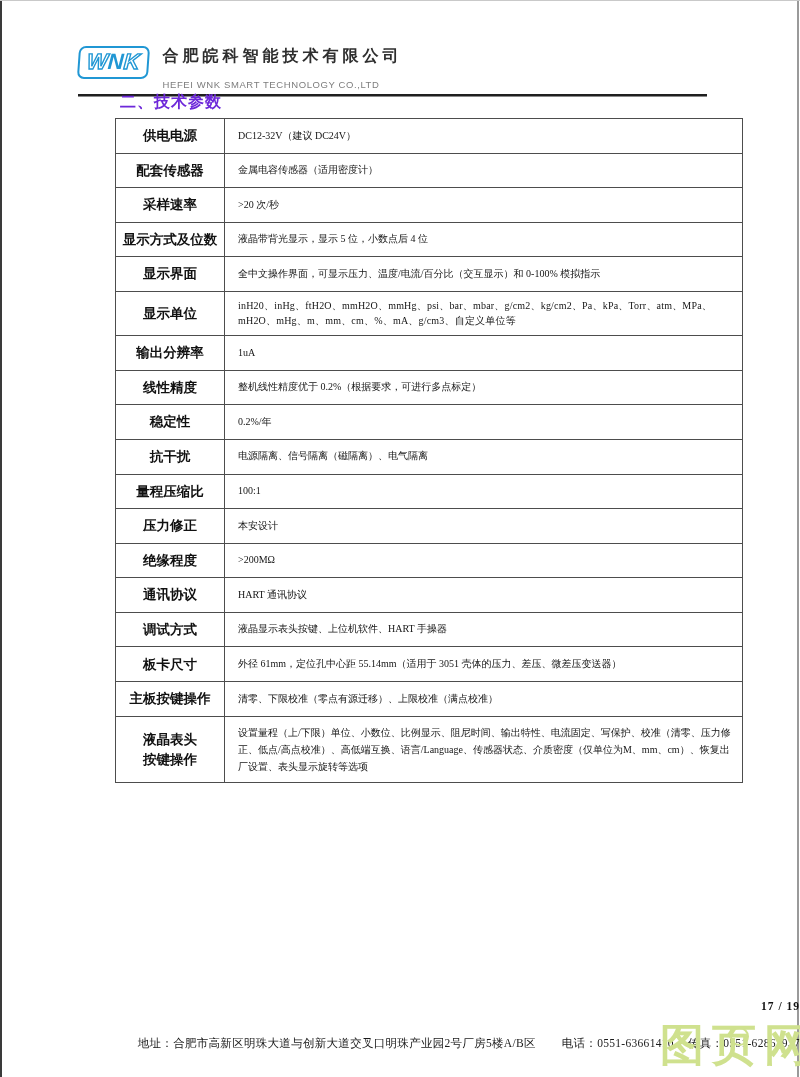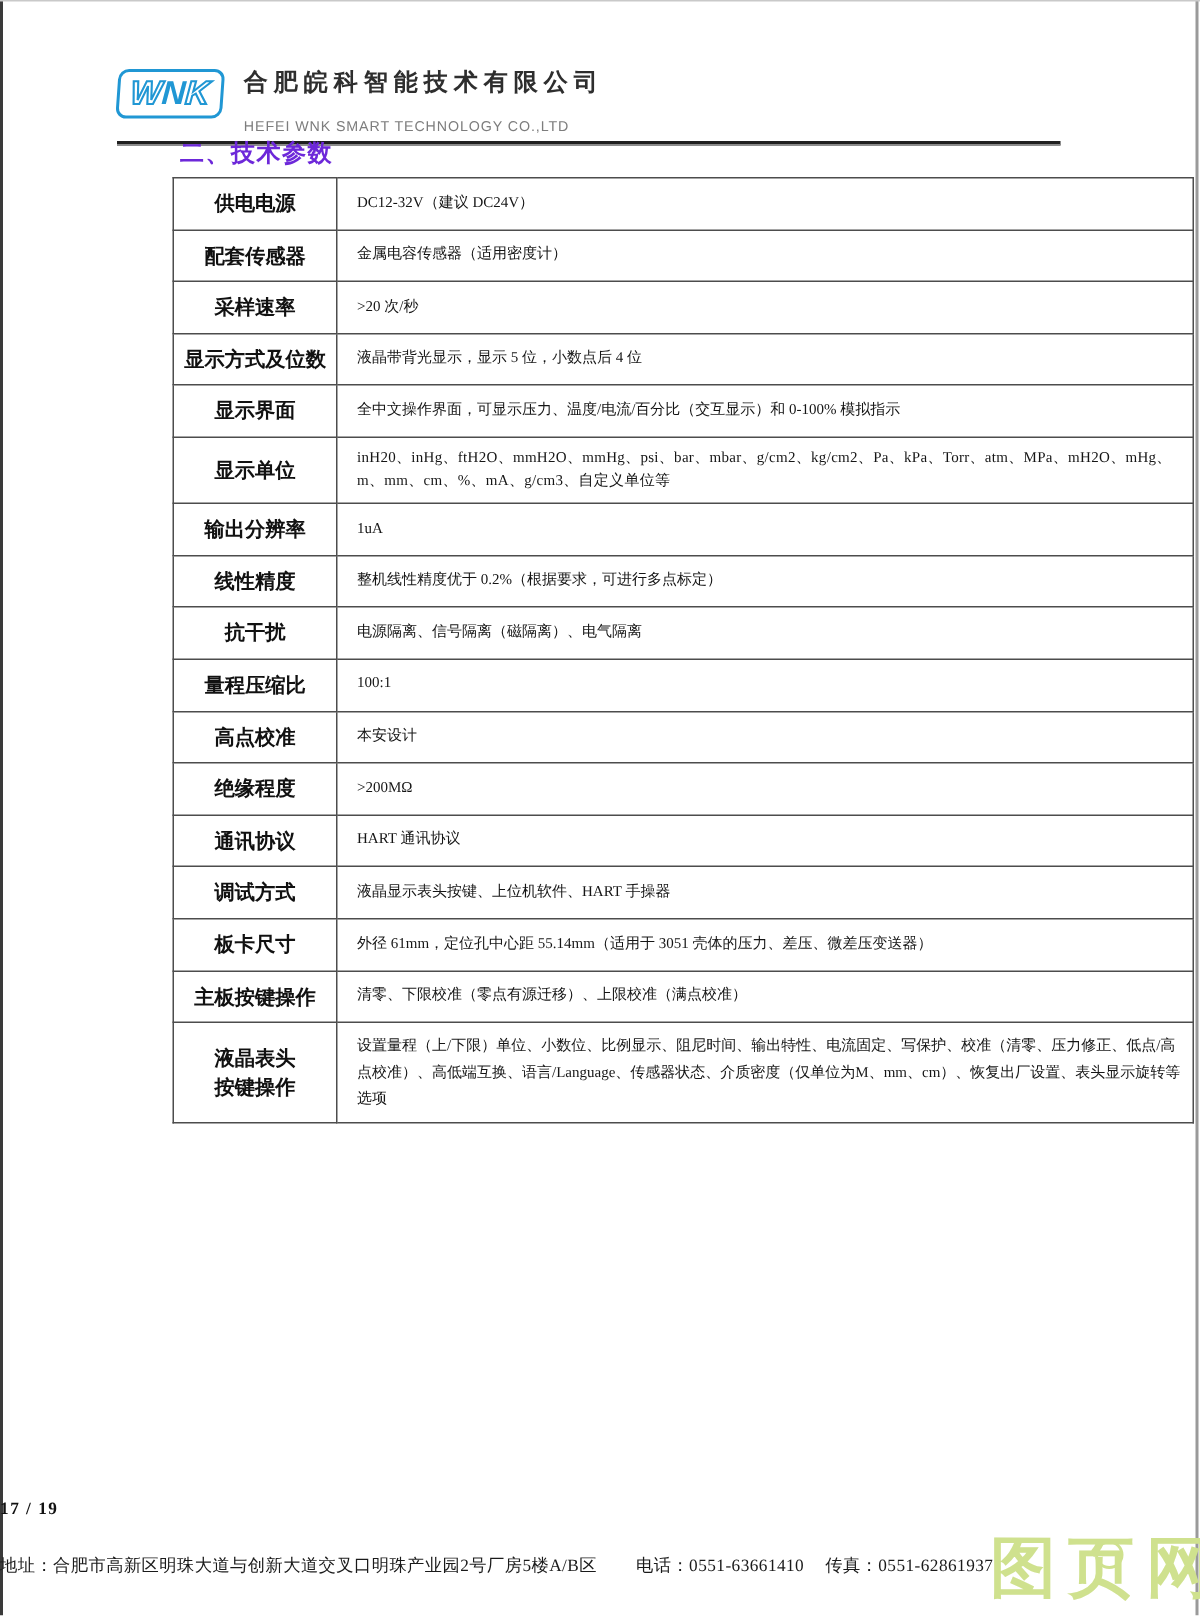--- a/index.html
+++ b/index.html
@@ -39,41 +39,41 @@
 
   
   .section-title{
     position:absolute;left:120px;top:92px;
     font-family:"Liberation Sans","DejaVu Sans",sans-serif;
     font-weight:700;font-size:16px;color:#6d28d9;letter-spacing:1px;
   }
 
   
   table.params{
-    position:absolute;left:115px;top:118px;width:681px;
+    position:absolute;left:115px;top:118px;width:628px;
     border-collapse:collapse;table-layout:fixed;
   }
   table.params th,table.params td{
     border:1px solid #4d4d4d;vertical-align:middle;
   }
   table.params th{
     width:104px;text-align:center;font-weight:700;
     font-family:"Liberation Sans","DejaVu Sans",sans-serif;
     font-size:13.5px;padding:7px 2px;line-height:1.45;white-space:pre-line;color:#111;
   }
   table.params td{
     font-size:10px;padding:7px 8px 7px 13px;line-height:1.45;
     font-family:"Liberation Serif","DejaVu Serif",serif;color:#151515;
   }
   tr.lines-2 td{line-height:2.0;}
   tr.lines-3 td{line-height:1.45;letter-spacing:0.2px;}
   tr.lines-4 td{line-height:1.72;}
 
   
-  .footer{position:absolute;left:0;top:1000px;width:800px;text-align:left;}
+  .footer{position:absolute;left:0;top:1000px;width:800px;text-align:right;}
   .page-number{
     font-weight:700;font-size:11.5px;letter-spacing:1px;color:#111;
     font-family:"Liberation Serif","DejaVu Serif",serif;
   }
   .address-line{
     margin-top:24px;font-size:11.5px;color:#1a1a1a;letter-spacing:0.3px;
     font-family:"Liberation Serif","DejaVu Serif",serif;white-space:nowrap;
   }
   .address-line .gap{display:inline-block;width:26px;}
   .fax-circle{
@@ -139,29 +139,33 @@
       </tr>
       <tr class="lines-1">
         <th>输出分辨率</th>
         <td>1uA</td>
       </tr>
       <tr class="lines-1">
         <th>线性精度</th>
         <td>整机线性精度优于 0.2%（根据要求，可进行多点标定）</td>
       </tr>
       <tr class="lines-1">
+        <th>稳定性</th>
+        <td>0.2%/年</td>
+      </tr>
+      <tr class="lines-1">
         <th>抗干扰</th>
         <td>电源隔离、信号隔离（磁隔离）、电气隔离</td>
       </tr>
       <tr class="lines-1">
         <th>量程压缩比</th>
         <td>100:1</td>
       </tr>
       <tr class="lines-1">
-        <th>高点校准</th>
+        <th>压力修正</th>
         <td>本安设计</td>
       </tr>
       <tr class="lines-1">
         <th>绝缘程度</th>
         <td>&gt;200MΩ</td>
       </tr>
       <tr class="lines-1">
         <th>通讯协议</th>
         <td>HART 通讯协议</td>
       </tr>

